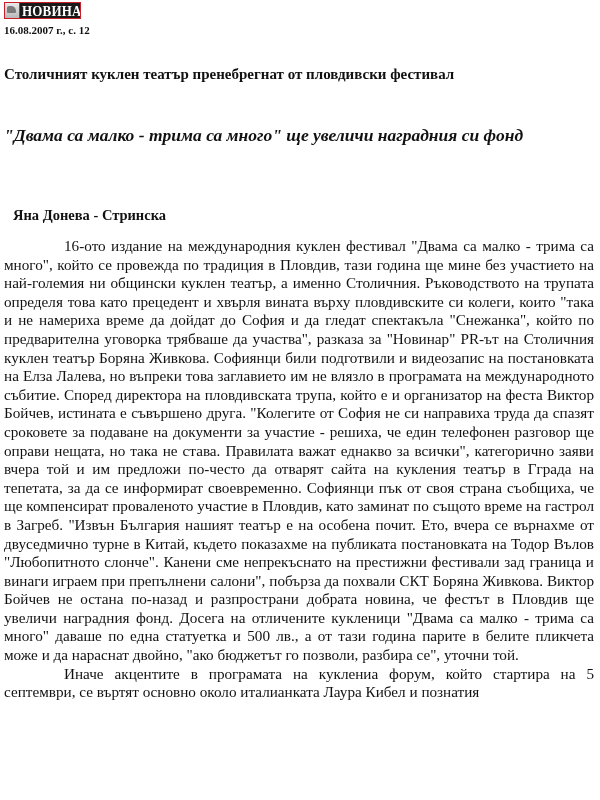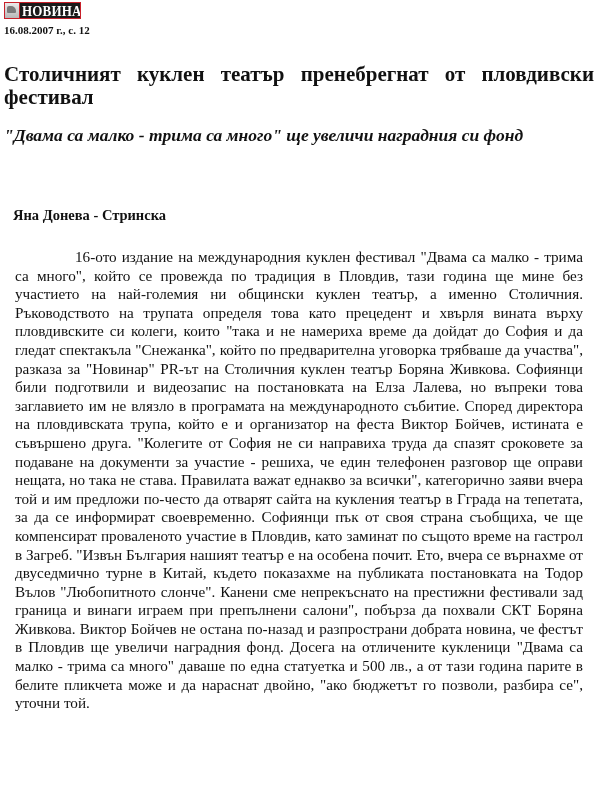--- a/index.html
+++ b/index.html
@@ -61,21 +61,21 @@
       font-weight: bold;
       font-size: 11px;
       line-height: 18px;
     }
     .headline {
       position: absolute;
       left: 4px;
       top: 63px;
       width: 590px;
       font-weight: bold;
-      font-size: 21px;
+      font-size: 15px;
       line-height: 23px;
       text-align: justify;
       text-align-last: left;
       margin: 0;
     }
     .subheadline {
       position: absolute;
       left: 4px;
       top: 124px;
       width: 590px;
@@ -98,21 +98,21 @@
     .body-text {
       position: absolute;
       left: 4px;
       top: 237px;
       width: 590px;
       font-size: 15.2px;
       line-height: 18.6px;
       text-align: justify;
     }
     .body-text p {
-      margin: 11px;
+      margin: 0;
       text-indent: 60px;
     }
   </style>
 </head>
 <body>
 
 <div class="logo">
   <span class="logo-mark"></span>
   <span class="logo-text">НОВИНАР</span>
 </div>
@@ -120,13 +120,14 @@
 <div class="dateline">16.08.2007 г., с. 12</div>
 
 <h1 class="headline">Столичният куклен театър пренебрегнат от пловдивски фестивал</h1>
 
 <h2 class="subheadline">"Двама са малко - трима са много" ще увеличи наградния си фонд</h2>
 
 <div class="author">Яна Донева - Стринска</div>
 
 <div class="body-text">
   <p>16-ото издание на международния куклен фестивал "Двама са малко - трима са много", който се провежда по традиция в Пловдив, тази година ще мине без участието на най-големия ни общински куклен театър, а именно Столичния. Ръководството на трупата определя това като прецедент и хвърля вината върху пловдивските си колеги, които "така и не намериха време да дойдат до София и да гледат спектакъла "Снежанка", който по предварителна уговорка трябваше да участва", разказа за "Новинар" PR-ът на Столичния куклен театър Боряна Живкова. Софиянци били подготвили и видеозапис на постановката на Елза Лалева, но въпреки това заглавието им не влязло в програмата на международното събитие. Според директора на пловдивската трупа, който е и организатор на феста Виктор Бойчев, истината е съвършено друга. "Колегите от София не си направиха труда да спазят сроковете за подаване на документи за участие - решиха, че един телефонен разговор ще оправи нещата, но така не става. Правилата важат еднакво за всички", категорично заяви вчера той и им предложи по-често да отварят сайта на кукления театър в Ггрaда на тепетата, за да се информират своевременно. Софиянци пък от своя страна съобщиха, че ще компенсират проваленото участие в Пловдив, като заминат по същото време на гастрол в Загреб. "Извън България нашият театър е на особена почит. Ето, вчера се върнахме от двуседмично турне в Китай, където показахме на публиката постановката на Тодор Вълов "Любопитното слонче". Канени сме непрекъснато на престижни фестивали зад граница и винаги играем при препълнени салони", побърза да похвали СКТ Боряна Живкова. Виктор Бойчев не остана по-назад и разпространи добрата новина, че фестът в Пловдив ще увеличи наградния фонд. Досега на отличените кукленици "Двама са малко - трима са много" даваше по една статуетка и 500 лв., а от тази година парите в белите пликчета може и да нараснат двойно, "ако бюджетът го позволи, разбира се", уточни той.</p>
+  <p>Иначе акцентите в програмата на куклениа форум, който стартира на 5 септември, се въртят основно около италианката Лаура Кибел и познатия</p>
 </div>
 
 </body></html>

